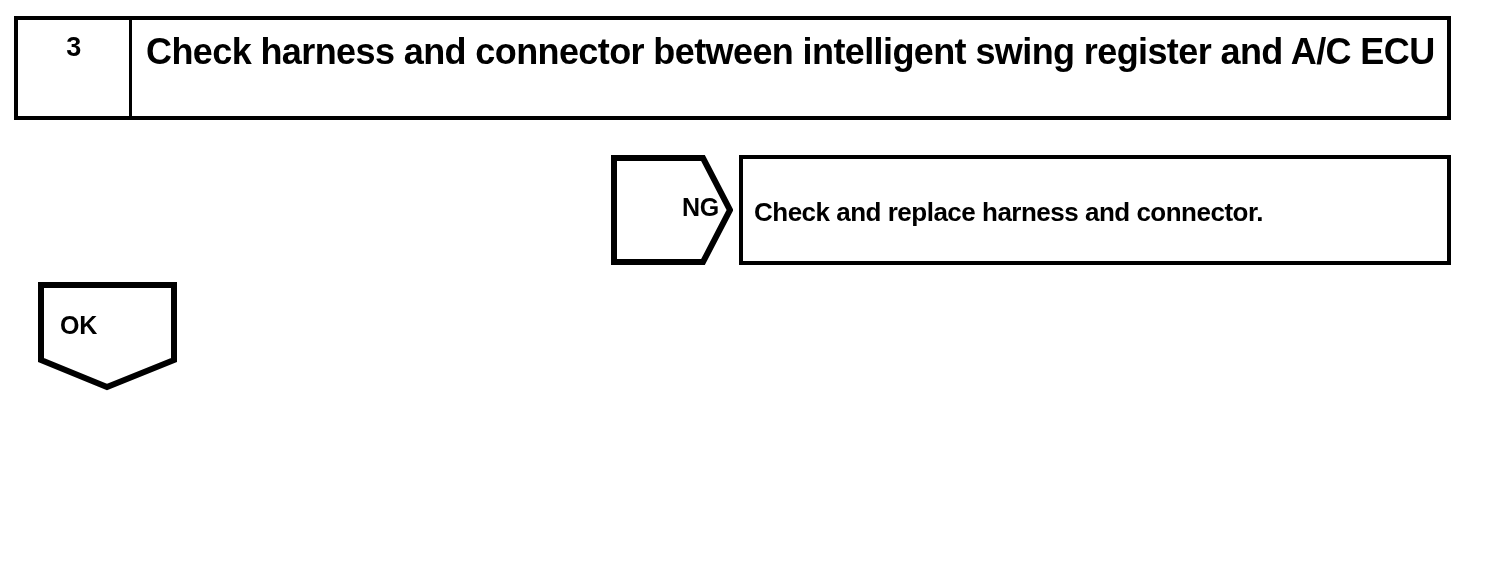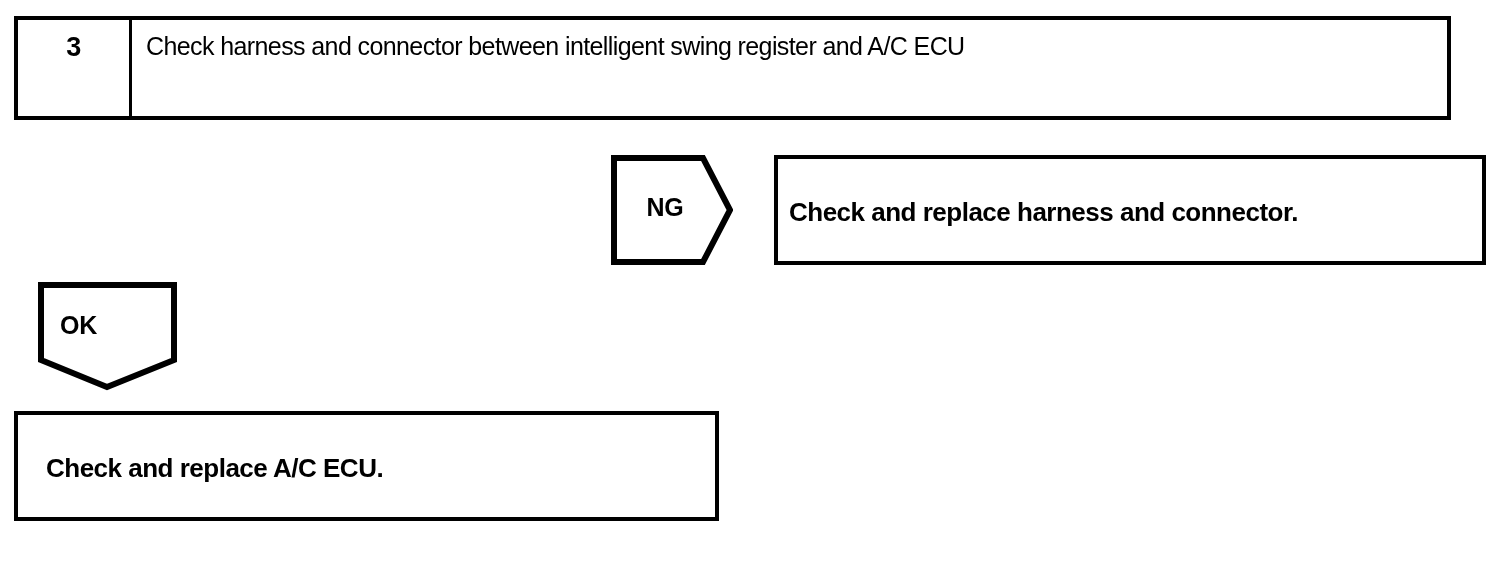--- a/index.html
+++ b/index.html
@@ -47,22 +47,22 @@
     font-size: 27px;
     font-weight: bold;
     line-height: 1;
     letter-spacing: -0.5px;
   }
   .step-title {
     position: absolute;
     left: 128px;
     top: 14px;
     right: 10px;
-    font-size: 25px;
-    font-weight: normal;
+    font-size: 36px;
+    font-weight: bold;
     line-height: 1;
     letter-spacing: -0.6px;
     white-space: nowrap;
   }
 
   
   .ng-tag {
     position: absolute;
     left: 611px;
     top: 155px;
@@ -73,37 +73,36 @@
   .ok-tag svg {
     display: block;
     width: 100%;
     height: 100%;
   }
   .ng-tag-label {
     position: absolute;
     left: 0px;
     top: 40px;
     width: 108px;
-    text-align: center;
+    text-align: right;
     font-size: 25px;
     font-weight: bold;
     line-height: 1;
     letter-spacing: -0.3px;
   }
 
   .ng-box {
     position: absolute;
     left: 739px;
     top: 155px;
     width: 712px;
     height: 110px;
     border: 4px solid #000000;
     box-sizing: border-box;
     background: #ffffff;
-    margin-left: 35px;
   }
   .ng-box-text {
     position: absolute;
     left: 11px;
     top: 40px;
     right: 8px;
     font-size: 26px;
     font-weight: bold;
     line-height: 1;
     letter-spacing: -0.5px;
@@ -173,17 +172,14 @@
     <div class="ng-box-text">Check and replace harness and connector.</div>
   </div>
 
   <div class="ok-tag">
     <svg viewBox="0 0 139 110" preserveAspectRatio="none">
       <polygon points="3,3 136,3 136,78 69,105 3,78" fill="#ffffff" stroke="#000000" stroke-width="6" stroke-linejoin="miter"></polygon>
     </svg>
     <div class="ok-tag-label">OK</div>
   </div>
 
-  <div class="result-box">
-    <div class="result-box-text">Check and replace A/C ECU.</div>
-  </div>
 
 </div>
 
 </body></html>

